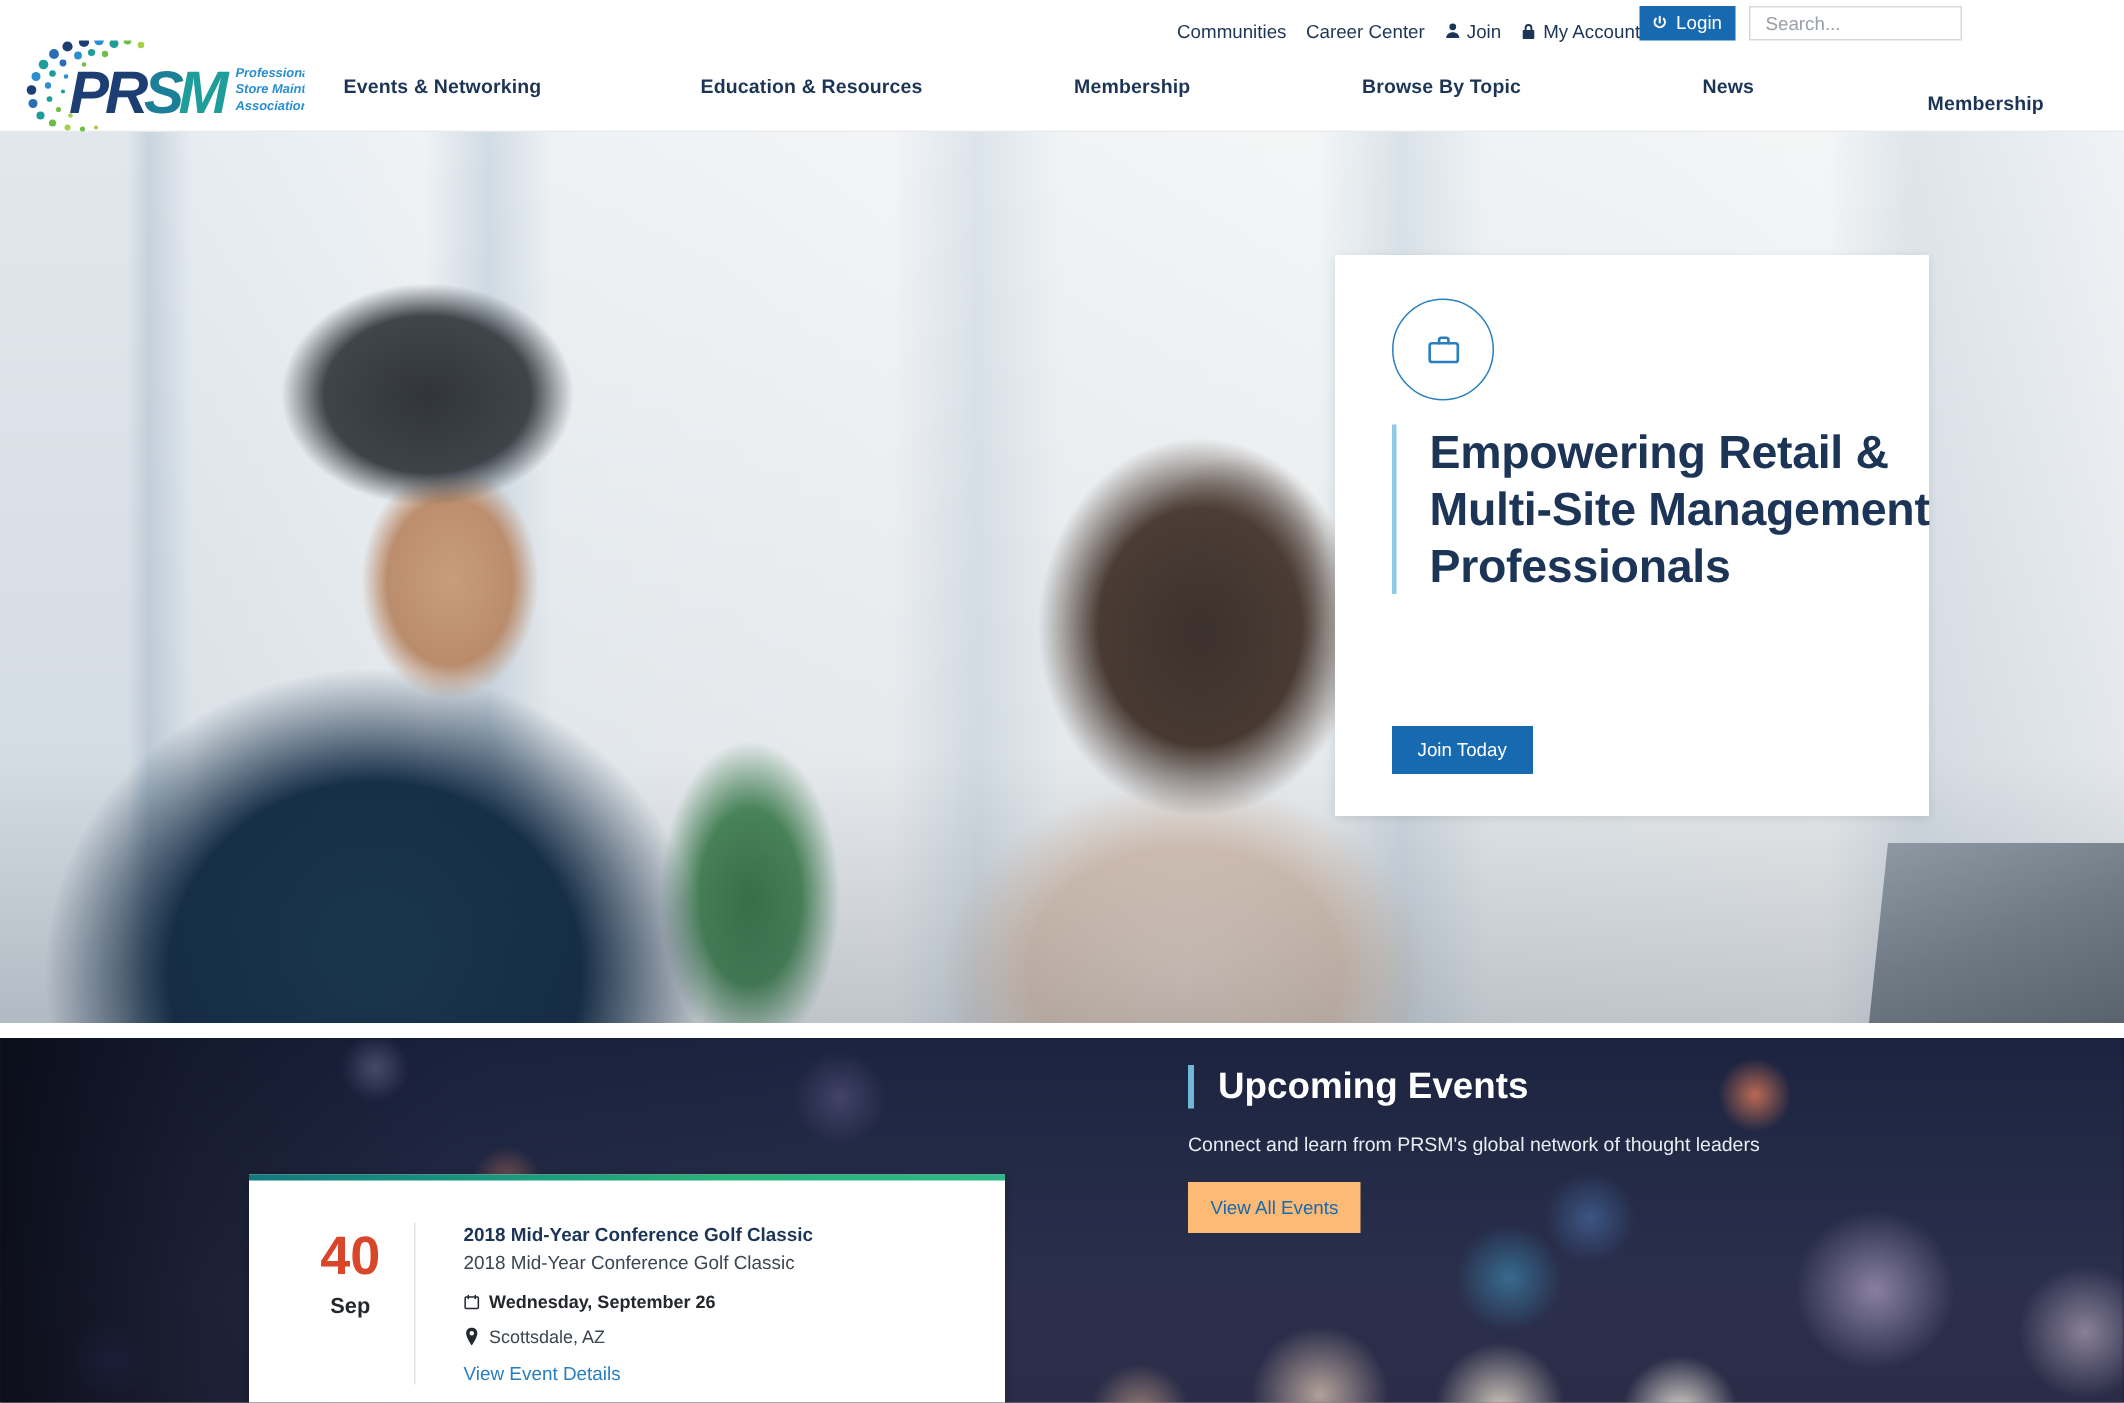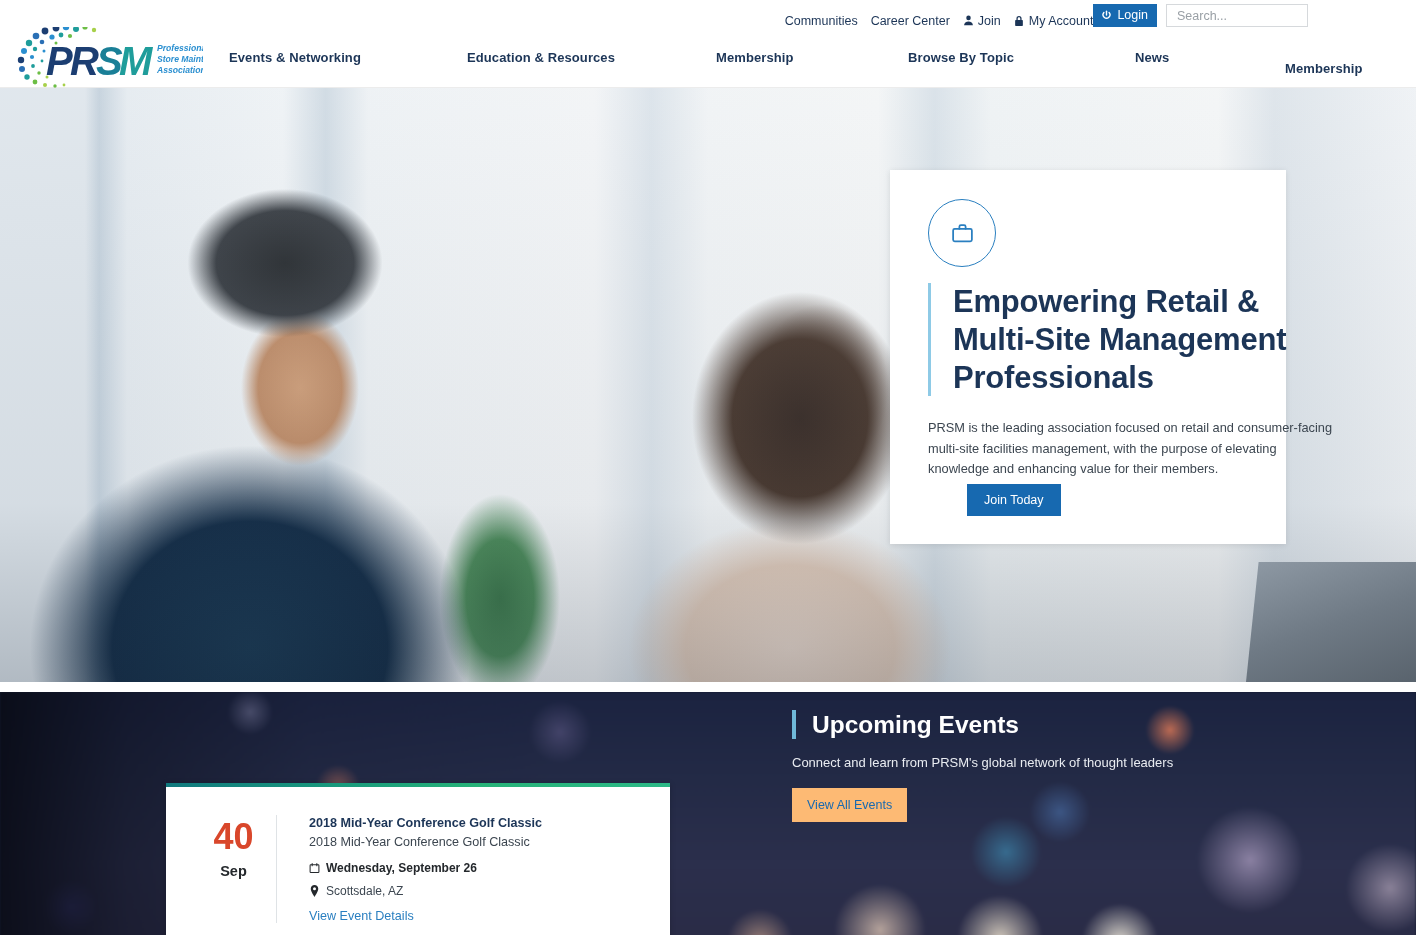--- a/index.html
+++ b/index.html
@@ -136,21 +136,20 @@
   }
   .hero-body {
     position: absolute; left: 38px; top: 248px; width: 405px;
     font-size: 12.8px; line-height: 1.62; color: #3c4650;
   }
   .join-btn {
     position: absolute; left: 38px; top: 314px;
     background: #1769b0; color: #fff; border: none;
     font-size: 12.5px; padding: 9px 17px; cursor: pointer;
     font-family: "Liberation Sans", sans-serif;
-    margin-left: 39px;
   }
 
   
   .events {
     position: absolute; top: 692px; left: 0; width: 1416px; height: 287px;
     overflow: hidden; background: #141a2e;
   }
   .bokeh {
     position: absolute; inset: 0;
     background:
@@ -335,21 +334,20 @@
         <svg width="25" height="25" viewBox="0 0 24 24" fill="none" stroke="#2a7fc0" stroke-width="1.7" stroke-linecap="round" stroke-linejoin="round">
           <rect x="3" y="7.5" width="18" height="12" rx="1.5"></rect>
           <path d="M9 7.5V5.5a1.5 1.5 0 0 1 1.5-1.5h3A1.5 1.5 0 0 1 15 5.5v2"></path>
         </svg>
       </div>
 
       <div class="hero-head-wrap">
         <h1 class="hero-head">Empowering Retail &amp; Multi-Site Management Professionals</h1>
       </div>
 
-      <p class="hero-body">PRSM is the leading association focused on retail and consumer-facing multi-site facilities management, with the purpose of elevating knowledge and enhancing value for their members.</p>
 
       <button class="join-btn">Join Today</button>
     </div>
   </div>
 
   <div class="events">
     <div class="bokeh"></div>
 
     <div class="ev-head-wrap">
       <h2 class="ev-head">Upcoming Events</h2>

